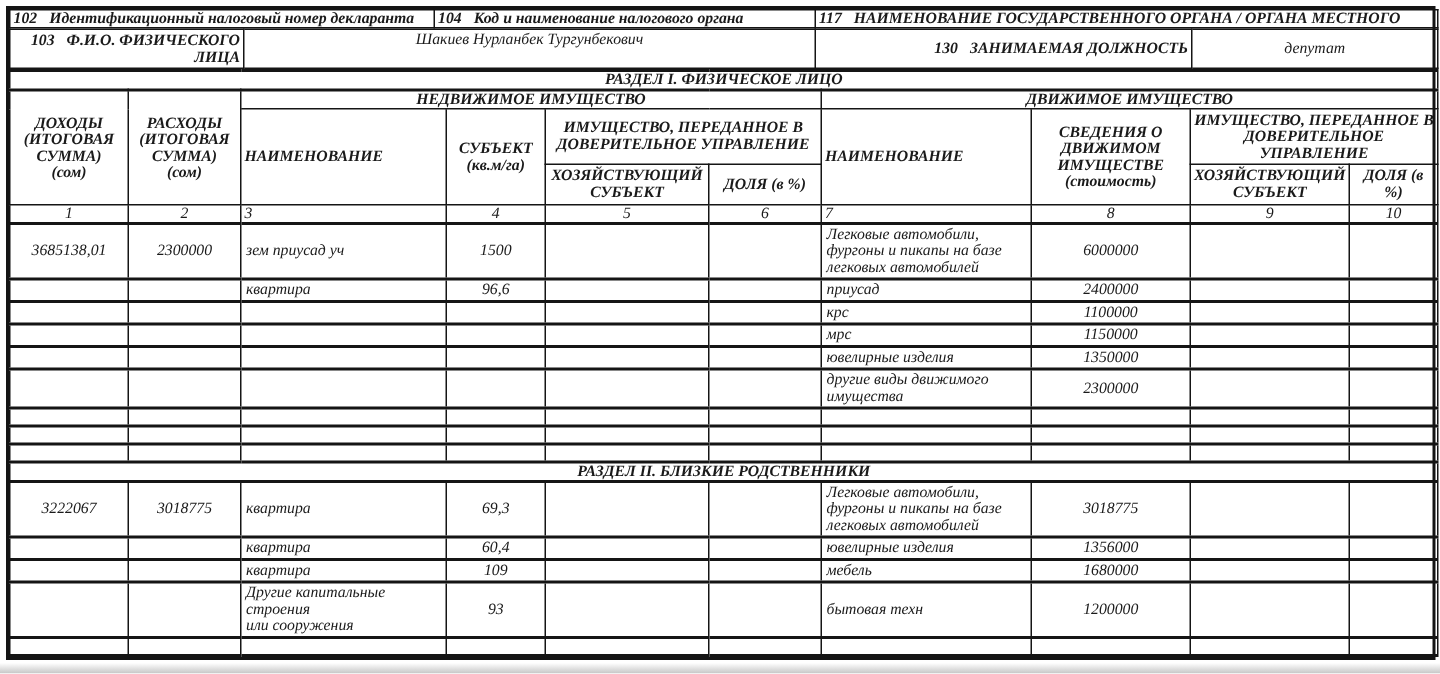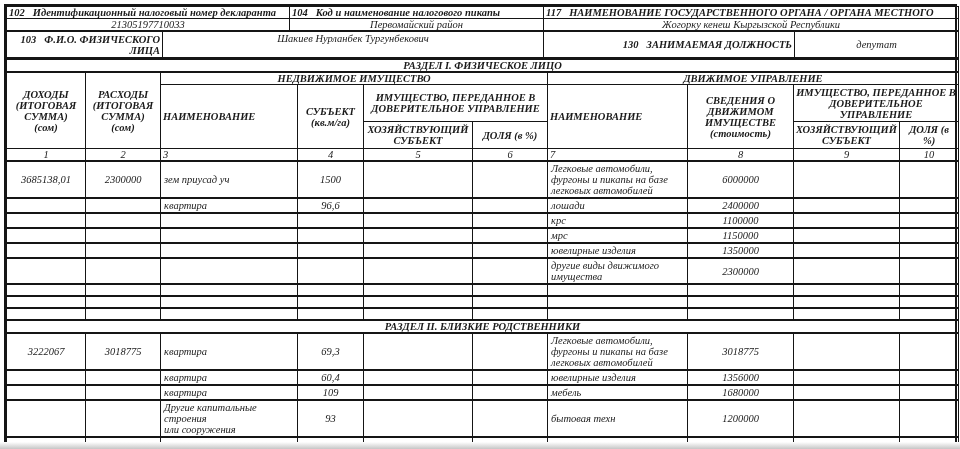--- a/index.html
+++ b/index.html
@@ -59,27 +59,22 @@
 
   <table class="info1">
     <colgroup>
         <col style="width:283px">
         <col style="width:254px">
         <col style="width:415px">
       </colgroup>
     <tbody>
         <tr>
       <td class="lbl"><span class="code">102</span><span>Идентификационный налоговый номер декларанта</span></td>
-      <td class="lbl"><span class="code">104</span><span>Код и наименование налогового пикапы</span></td>
+      <td class="lbl"><span class="code">104</span><span>Код и наименование налогового органа</span></td>
       <td class="lbl"><span class="code">117</span><span>НАИМЕНОВАНИЕ ГОСУДАРСТВЕННОГО ОРГАНА / ОРГАНА МЕСТНОГО</span></td>
-    </tr>
-    <tr>
-      <td class="val">21305197710033</td>
-      <td class="val">Первомайский район</td>
-      <td class="val">Жогорку кенеш Кыргызской Республики</td>
     </tr>
   </tbody>
     </table>
 
   <table class="info2">
     <colgroup>
         <col style="width:156px">
         <col style="width:381px">
         <col style="width:251px">
         <col style="width:164px">
@@ -115,21 +110,21 @@
       <tr class="grp">
         <td rowspan="3" class="rowspan-col">ДОХОДЫ
 (ИТОГОВАЯ
 СУММА)
 (сом)</td>
         <td rowspan="3" class="rowspan-col">РАСХОДЫ
 (ИТОГОВАЯ
 СУММА)
 (сом)</td>
         <td colspan="4">НЕДВИЖИМОЕ ИМУЩЕСТВО</td>
-        <td colspan="4">ДВИЖИМОЕ УПРАВЛЕНИЕ</td>
+        <td colspan="4">ДВИЖИМОЕ ИМУЩЕСТВО</td>
       </tr>
       <tr class="h1">
         <td rowspan="2" class="left-h">НАИМЕНОВАНИЕ</td>
         <td rowspan="2">СУБЪЕКТ
 (кв.м/га)</td>
         <td colspan="2">ИМУЩЕСТВО, ПЕРЕДАННОЕ В
 ДОВЕРИТЕЛЬНОЕ УПРАВЛЕНИЕ</td>
         <td rowspan="2" class="left-h">НАИМЕНОВАНИЕ</td>
         <td rowspan="2">СВЕДЕНИЯ О
 ДВИЖИМОМ
@@ -175,21 +170,21 @@
           <td class="c9"></td>
           <td class="c10"></td>
         </tr>
         <tr>
           <td class="c1"></td>
           <td class="c2"></td>
           <td class="c3">квартира</td>
           <td class="c4">96,6</td>
           <td class="c5"></td>
           <td class="c6"></td>
-          <td class="c7">лошади</td>
+          <td class="c7">приусад</td>
           <td class="c8">2400000</td>
           <td class="c9"></td>
           <td class="c10"></td>
         </tr>
         <tr>
           <td class="c1"></td>
           <td class="c2"></td>
           <td class="c3"></td>
           <td class="c4"></td>
           <td class="c5"></td>

